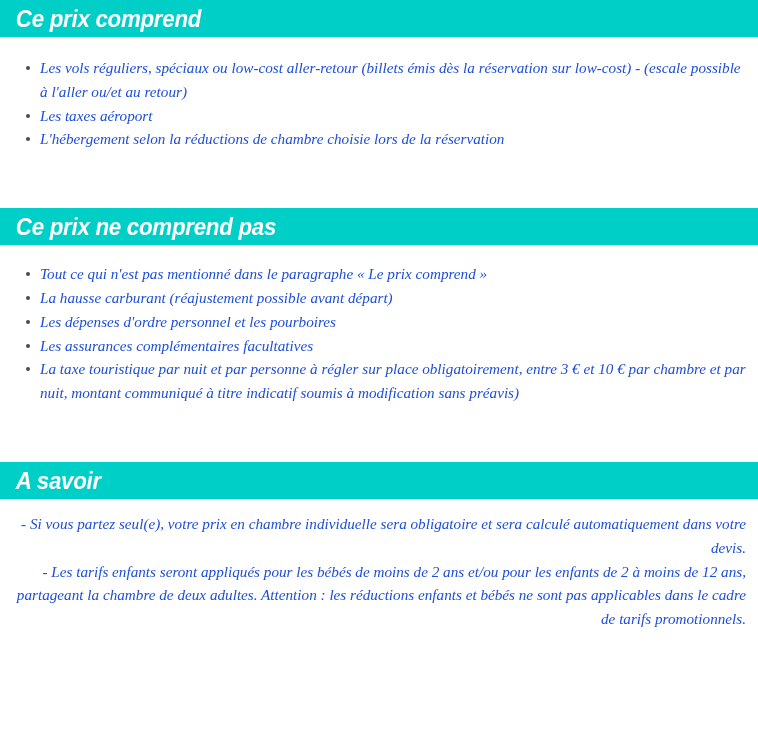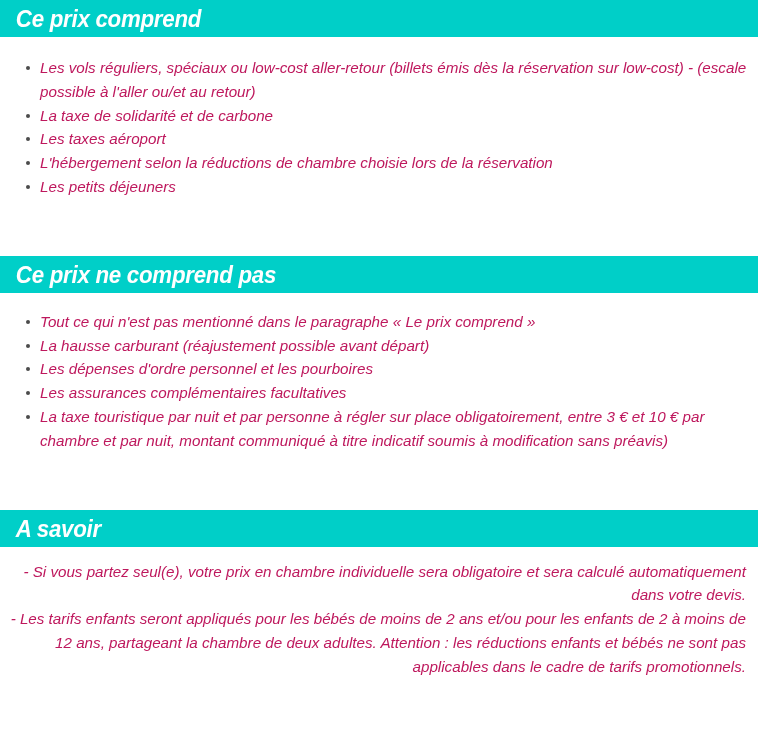--- a/index.html
+++ b/index.html
@@ -42,22 +42,22 @@
   }
   .header-wrap {
     width: 758px;
     overflow: hidden;
     background: #00cfc8;
     height: 37px;
   }
 
   
   .body-text {
-    color: #be185d;
-    font-family: Liberation Sans, sans-serif;
+    color: #1d4ed8;
+    font-family: Liberation Serif, serif;
     font-style: italic;
     font-size: 15.2px;
     line-height: 23.8px;
   }
 
   ul.bullets {
     list-style: none;
     margin: 0;
     padding: 0;
   }
@@ -99,30 +99,24 @@
     <div class="section-header">Ce prix comprend</div>
   </div>
 
   <div class="spacer-a"></div>
 
   <ul class="bullets body-text">
     <li>
       <span>Les vols réguliers, spéciaux ou low-cost aller-retour (billets émis dès la réservation sur low-cost) - (escale possible à l'aller ou/et au retour)</span>
     </li>
     <li>
-      <span>La taxe de solidarité et de carbone</span>
-    </li>
-    <li>
       <span>Les taxes aéroport</span>
     </li>
     <li>
       <span>L'hébergement selon la réductions de chambre choisie lors de la réservation</span>
-    </li>
-    <li>
-      <span>Les petits déjeuners</span>
     </li>
   </ul>
 
   <div class="spacer-b"></div>
 
   <div class="header-wrap">
     <div class="section-header">Ce prix ne comprend pas</div>
   </div>
 
   <div class="spacer-c"></div>

